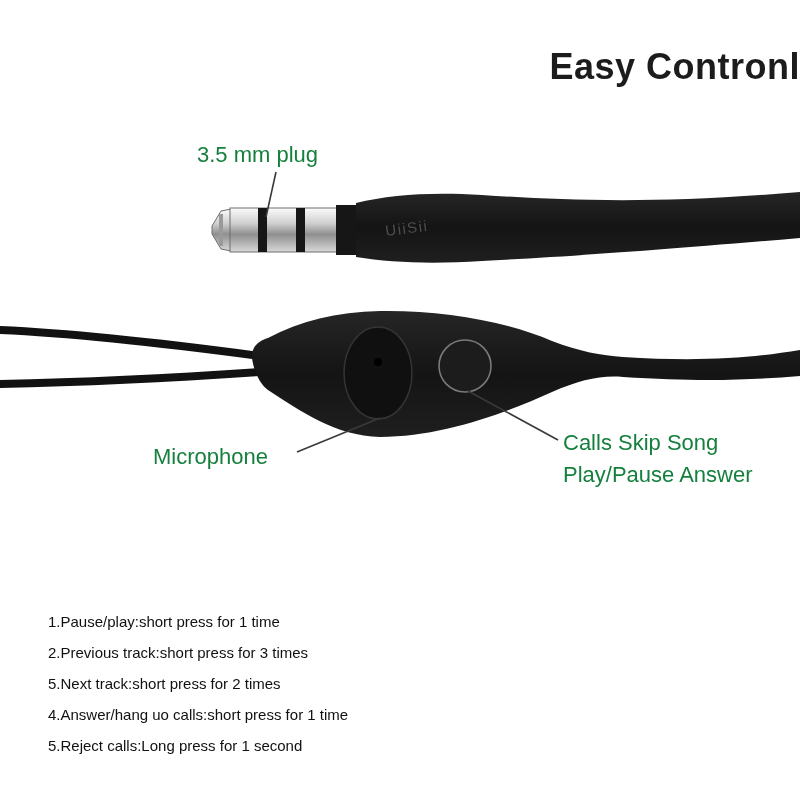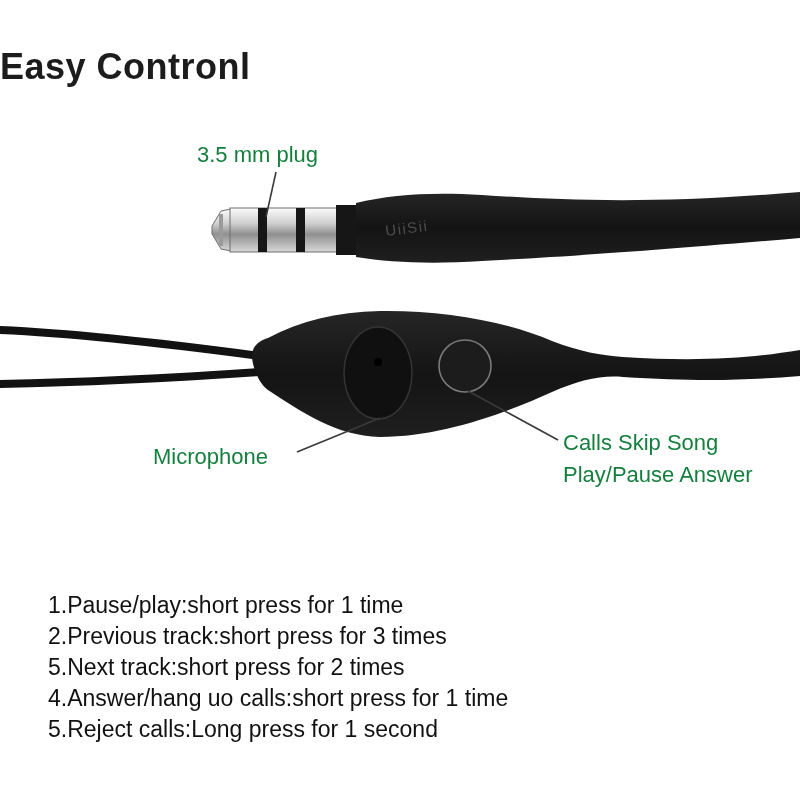--- a/index.html
+++ b/index.html
@@ -13,39 +13,39 @@
     height: 800px;
     background: #ffffff;
     font-family: "Liberation Sans", sans-serif;
     overflow: hidden;
   }
   .abs { position: absolute; }
   #title {
     top: 46px;
     left: 0;
     width: 800px;
-    text-align: left;
+    text-align: right;
     font-size: 36px;
     font-weight: 700;
     color: #1c1c1c;
     letter-spacing: 0.5px;
   }
   .callout {
     font-size: 22px;
     color: #15803d;
   }
   #plug-label   { top: 142px; left: 197px; }
   #mic-label    { top: 444px; left: 153px; text-align: right; }
   #btn-label    { top: 427px; left: 563px; line-height: 32px; }
   #illustration { top: 0; left: 0; }
   #instructions {
-    top: 590px;
+    top: 606px;
     left: 48px;
     width: 700px;
-    font-size: 23px;
+    font-size: 15px;
     color: #111111;
     line-height: 31px;
   }
   .instruction-line { white-space: nowrap; }
 </style>
 </head>
 <body>
 
 <div id="stage">
 

